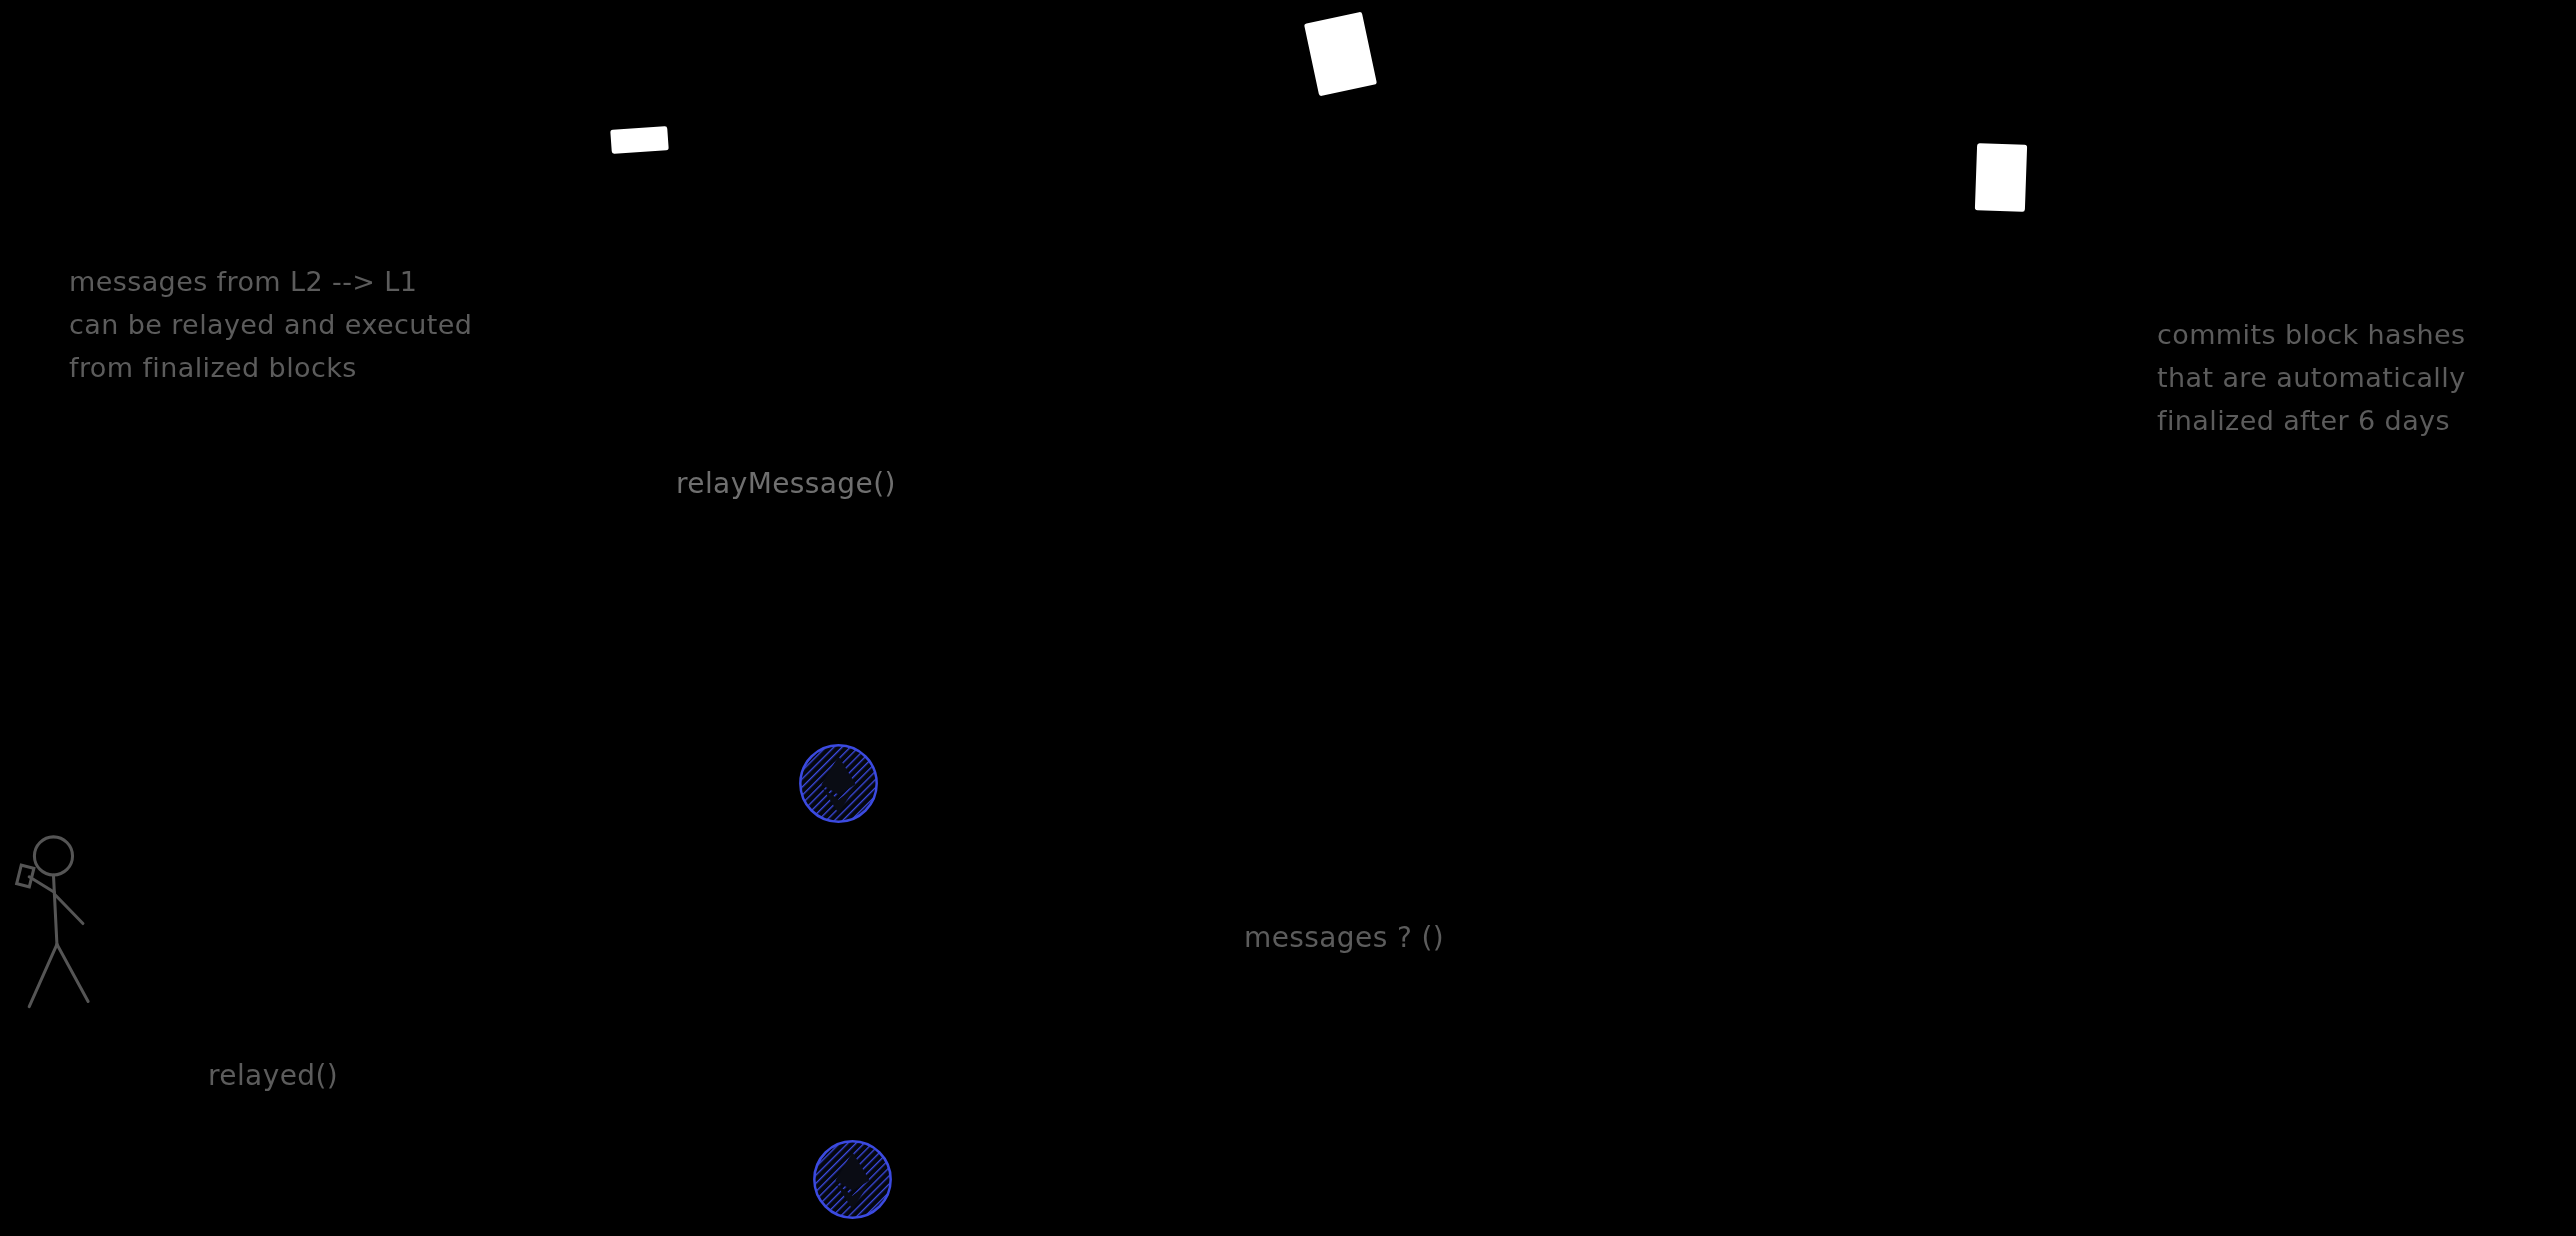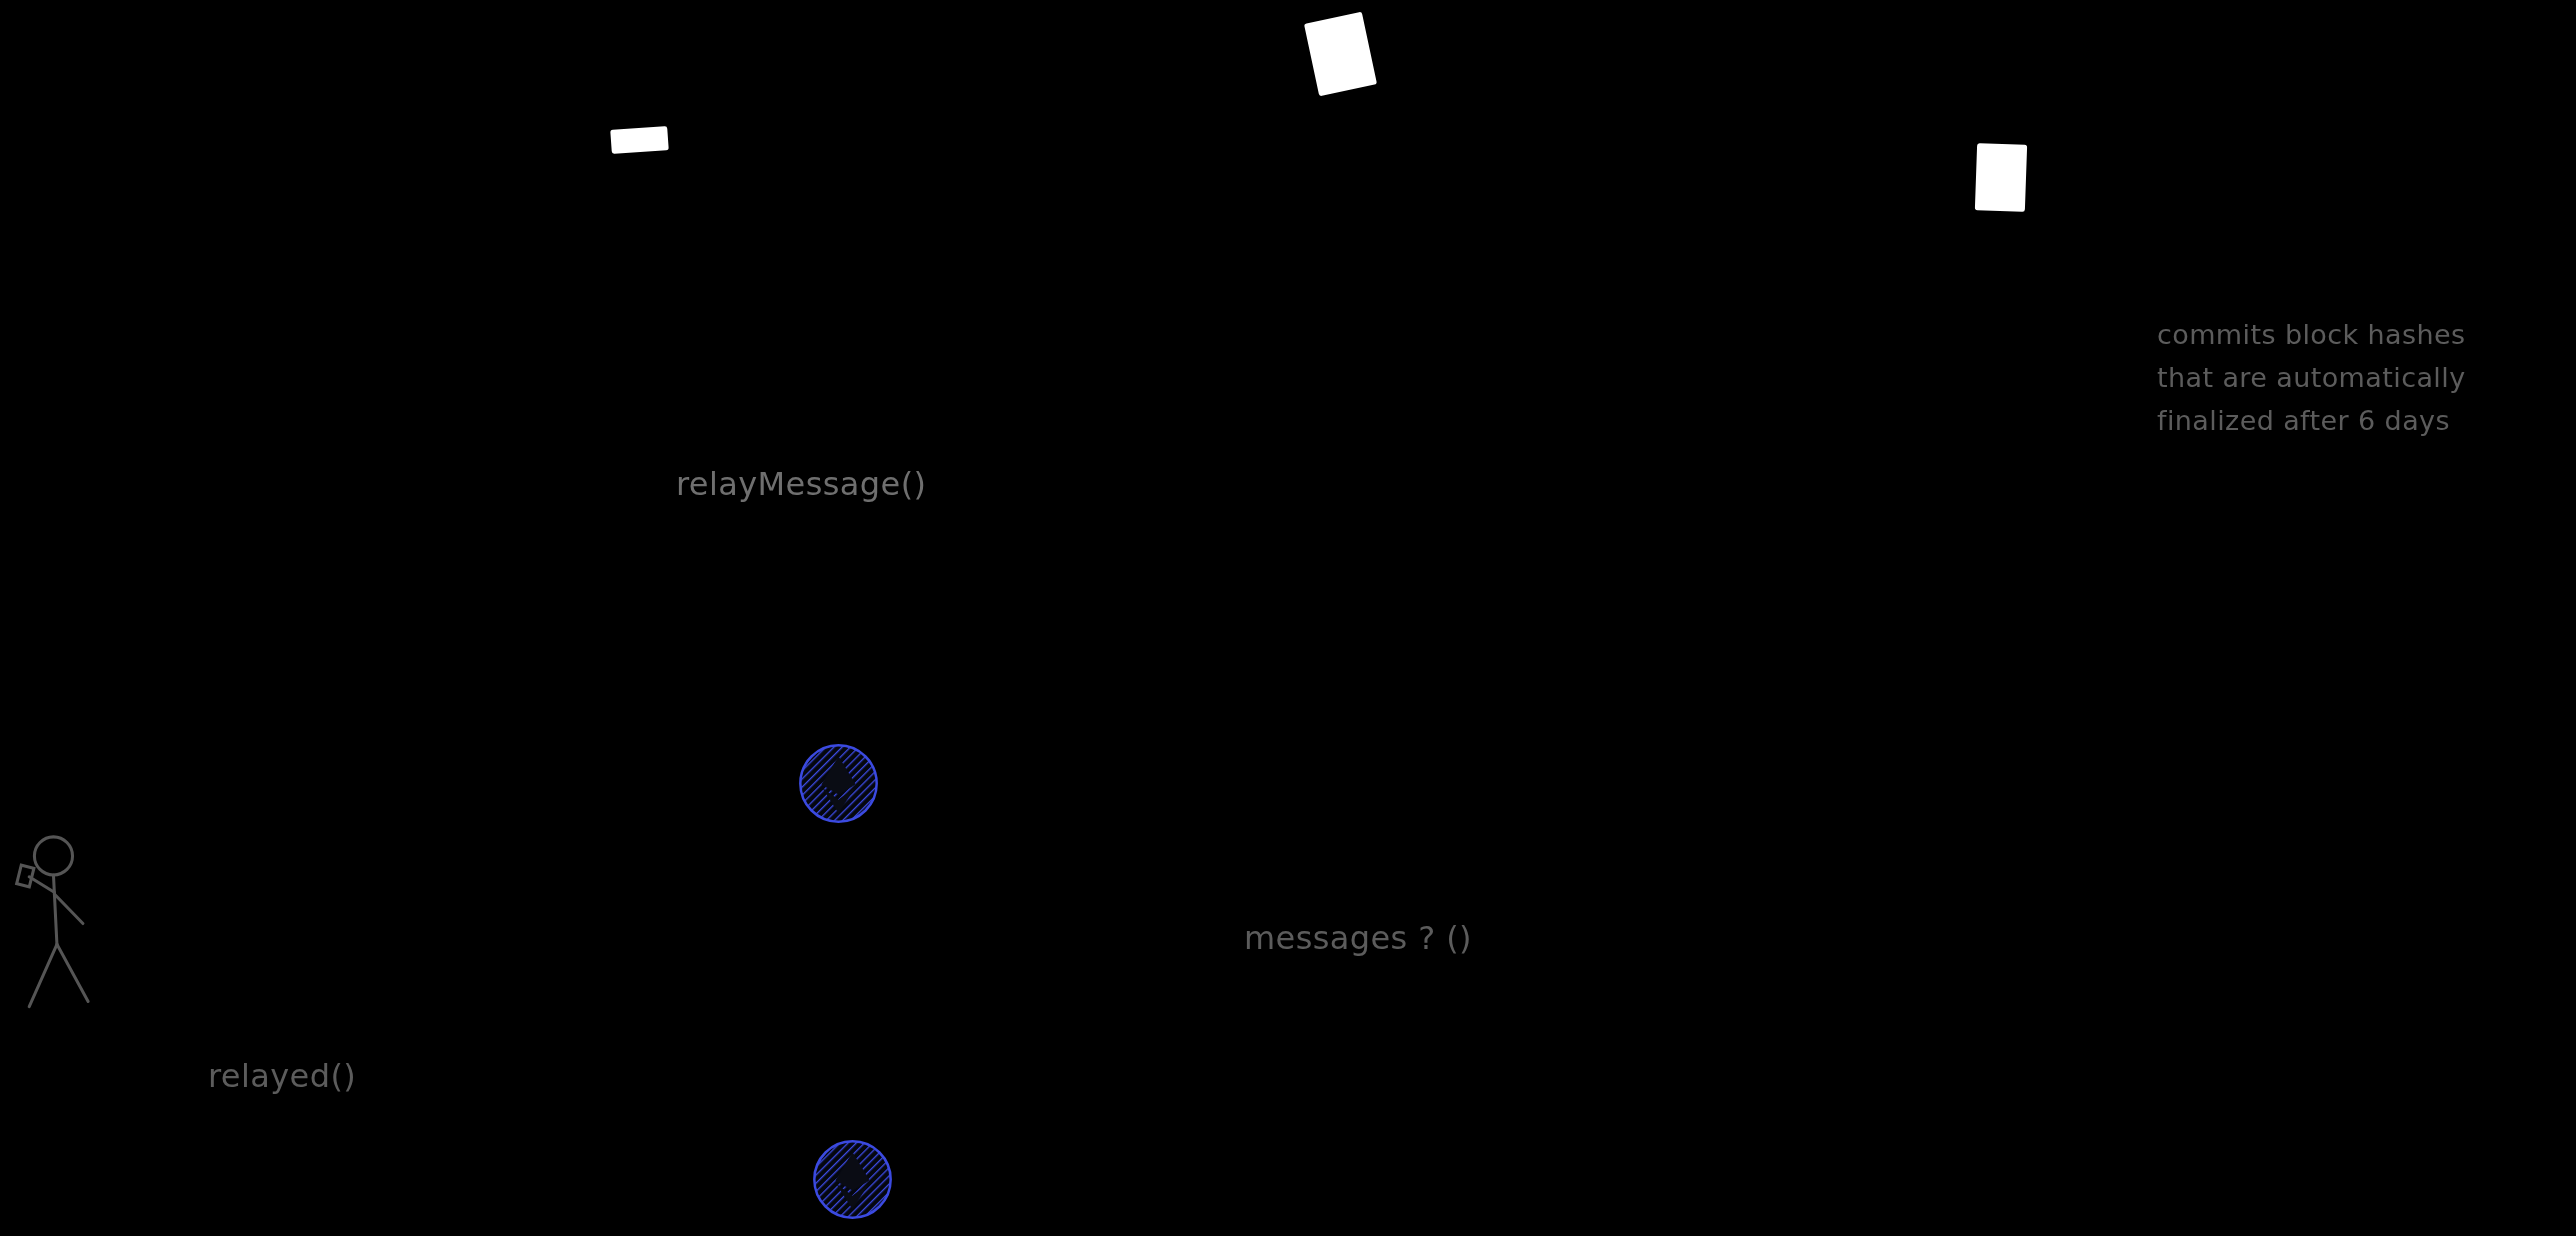--- a/index.html
+++ b/index.html
@@ -20,21 +20,21 @@
     color: #5c5c5c;
     white-space: pre-line;
     letter-spacing: 0.4px;
     font-style: normal;
   }
   .note {
     font-size: 27px;
     line-height: 43px;
   }
   .fn-label {
-    font-size: 32px;
+    font-size: 28px;
     line-height: 38px;
   }
   .fn-label.bright {
     color: #6f6f6f;
   }
   .doc-rect {
     position: absolute;
     background: #ffffff;
     border-radius: 2.6px;
   }
@@ -93,20 +93,23 @@
 
   <svg class="defs-holder" aria-hidden="true">
     <defs>
       <pattern id="blueHatch" width="7" height="7" patternUnits="userSpaceOnUse" patternTransform="rotate(45)">
         <rect width="7" height="7" fill="#05070f"></rect>
         <line x1="0" y1="0" x2="0" y2="7" stroke="#3b4ae0" stroke-width="3.2"></line>
       </pattern>
     </defs>
   </svg>
 
+  <div class="hand-text note" style="left: 69px; top: 260px;">messages from L2 --&gt; L1
+can be relayed and executed
+from finalized blocks</div>
 
   <div class="hand-text note" style="left: 2157px; top: 313px;">commits block hashes
 that are automatically
 finalized after 6 days</div>
 
   <div class="hand-text fn-label bright" style="left: 676px; top: 465px;">relayMessage()</div>
 
   <div class="hand-text fn-label" style="left: 1244px; top: 919px;">messages ? ()</div>
 
   <div class="hand-text fn-label" style="left: 208px; top: 1057px;">relayed()</div>

